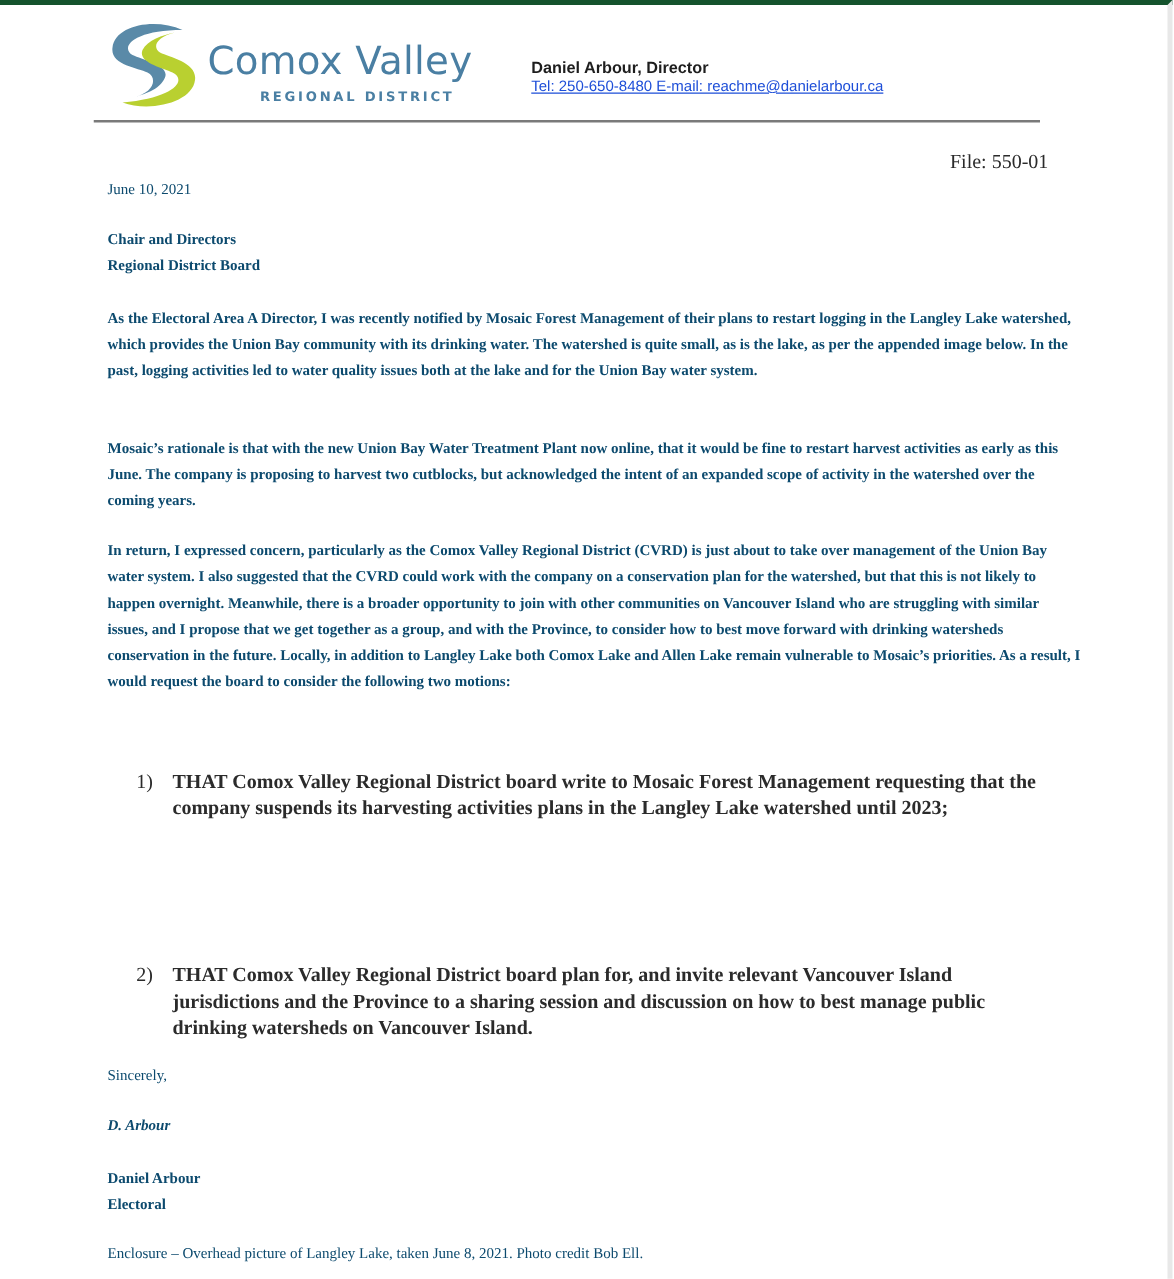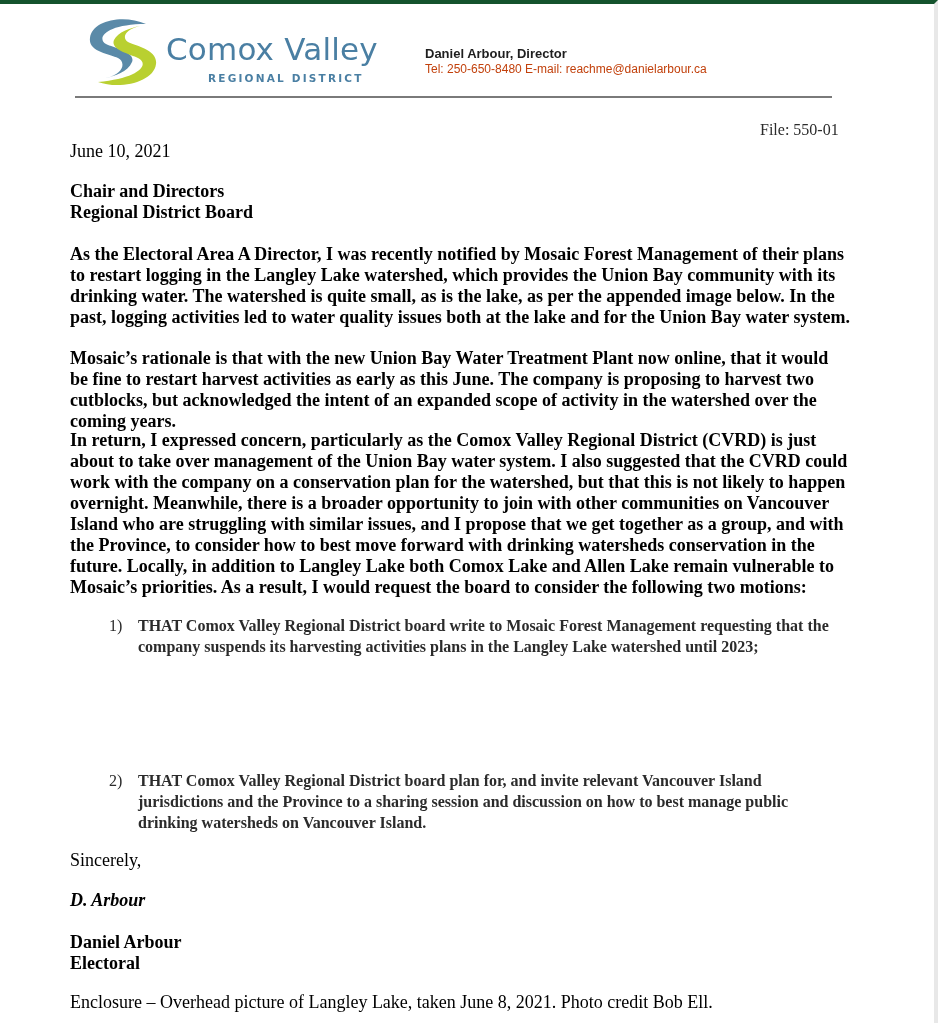--- a/index.html
+++ b/index.html
@@ -34,30 +34,30 @@
     font-size: 10.5px; font-weight: bold; color: #4a7fa3;
     letter-spacing: 2.2px;
   }
   .director-block {
     position: absolute; left: 425px; top: 42px; width: 410px;
     font-family: "Liberation Sans", "DejaVu Sans", sans-serif;
     color: #1e1e1e;
   }
   .director-block .l1 { font-size: 13px; font-weight: bold; line-height: 16px; }
   .director-block .l2 { font-size: 13px; font-weight: bold; line-height: 16px; }
-  .director-block .l3 { font-size: 12px; line-height: 14px; color: #c2410c; }
+  .director-block .l3 { font-size: 12px; line-height: 14px; color: #1d4ed8; text-decoration: underline; }
   .rule {
     position: absolute; left: 75px; top: 92px; width: 757px; height: 2px;
     background: #7a7a7a;
   }
   
   .txt {
-    position: absolute; left: 70px;
-    font-size: 18px; line-height: 21px;
-    color: #000000;
+    position: absolute; left: 86px;
+    font-size: 12px; line-height: 21px;
+    color: #0c4a6e;
   }
   .file-no { position: absolute; left: 760px; top: 117px; font-size: 16px; color: #2b2b2b; }
   .date { top: 137px; }
   .addr { top: 177px; }
   .p1 { top: 240px; width: 780px; }
   .p2 { top: 344px; width: 780px; }
   .p3 { top: 426px; width: 780px; }
   .motion {
     position: absolute; left: 109px; width: 740px;
     font-size: 16px; line-height: 21px; color: #2b2b2b;

